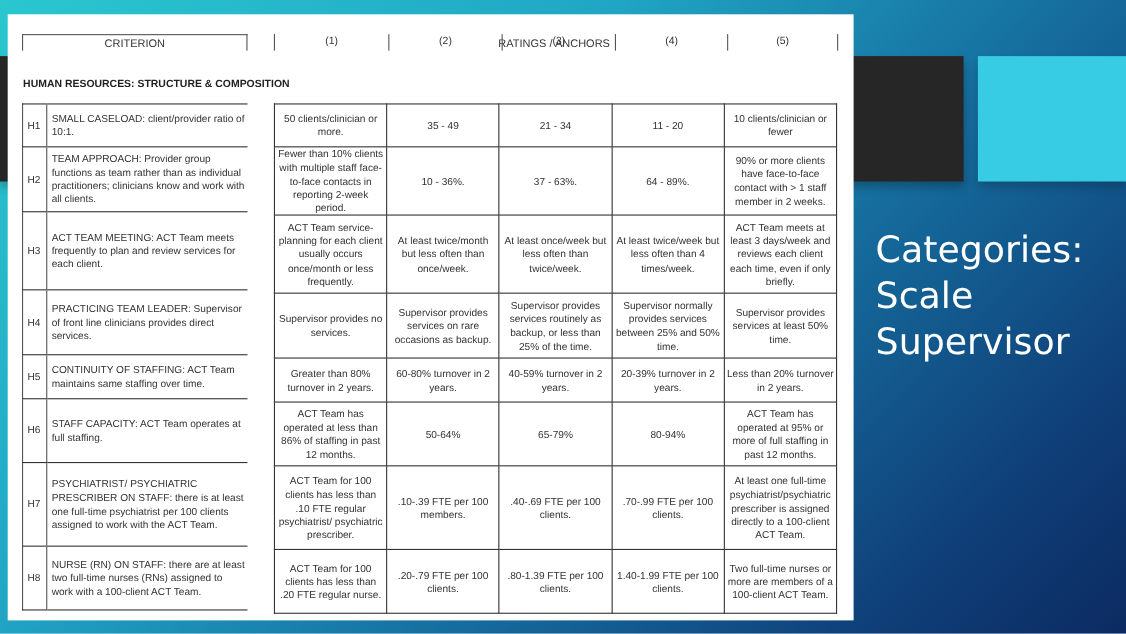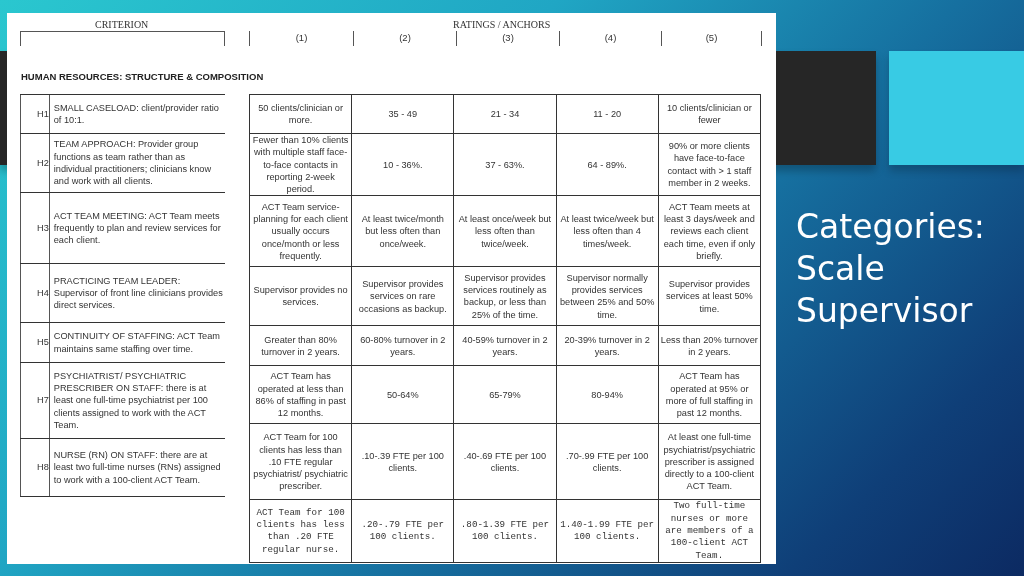--- a/index.html
+++ b/index.html
@@ -17,21 +17,21 @@
     .cyan-block {
       position: absolute; left: 889px; top: 51px; width: 135px; height: 114px;
       background: #38cbe4;
       box-shadow: 0 6px 8px rgba(0,0,0,0.2);
     }
     .doc {
       position: absolute; left: 7px; top: 13px; width: 769px; height: 551px;
       background: #ffffff;
     }
     .hdr-text {
-      position: absolute; top: 6px; font-size: 10px; color: #333; font-family: Liberation Serif, serif;
+      position: absolute; top: 22px; font-size: 10px; color: #333;
     }
     .hdr-box {
       position: absolute; top: 18px; height: 15px;
       border: 1px solid #555; border-bottom: none;
     }
     .hdr-cell {
       position: absolute; top: 18px; height: 15px;
       border-left: 1px solid #555;
       font-size: 9.5px; color: #333; text-align: center; line-height: 14px;
     }
@@ -46,21 +46,21 @@
     table.rate {
       position: absolute; left: 242px; top: 81px; width: 512px;
       border-collapse: collapse;
     }
     table td {
       border: 1px solid #333;
       font-size: 9.2px; color: #333; line-height: 12.3px;
       vertical-align: middle;
     }
     table.crit td { border-left: 1px solid #555; border-right: none; }
-    table.crit td.code { width: 22px; padding-left: 16px; margin-left: 20px; }
+    table.crit td.code { width: 22px; padding-left: 4px; margin-left: 20px; }
     table.crit td.desc { padding: 0 2px 0 4px; }
     table.rate td { text-align: center; padding: 0 2px; width: 20%; }
     .title {
       position: absolute; left: 796px; top: 206px;
       font-family: "DejaVu Sans", sans-serif;
       font-size: 33px; line-height: 42px; color: #ffffff;
     }
   </style>
 </head>
 <body>
@@ -95,20 +95,24 @@
       <td class="code">H3</td>
       <td class="desc">ACT TEAM MEETING: ACT Team meets frequently to plan and review services for each client.</td>
     </tr>
     <tr style="height:59px;">
       <td class="code">H4</td>
       <td class="desc">PRACTICING TEAM LEADER: Supervisor of front line clinicians provides direct services.</td>
     </tr>
     <tr style="height:40px;">
       <td class="code">H5</td>
       <td class="desc">CONTINUITY OF STAFFING: ACT Team maintains same staffing over time.</td>
+    </tr>
+    <tr style="height:58px;">
+      <td class="code">H6</td>
+      <td class="desc">STAFF CAPACITY: ACT Team operates at full staffing.</td>
     </tr>
     <tr style="height:76px;">
       <td class="code">H7</td>
       <td class="desc">PSYCHIATRIST/ PSYCHIATRIC PRESCRIBER ON STAFF: there is at least one full-time psychiatrist per 100 clients assigned to work with the ACT Team.</td>
     </tr>
     <tr style="height:58px;">
       <td class="code">H8</td>
       <td class="desc">NURSE (RN) ON STAFF: there are at least two full-time nurses (RNs) assigned to work with a 100-client ACT Team.</td>
     </tr>
   </tbody>
@@ -153,26 +157,26 @@
     </tr>
     <tr style="height:58px;">
       <td>ACT Team has operated at less than 86% of staffing in past 12 months.</td>
       <td>50-64%</td>
       <td>65-79%</td>
       <td>80-94%</td>
       <td>ACT Team has operated at 95% or more of full staffing in past 12 months.</td>
     </tr>
     <tr style="height:76px;">
       <td>ACT Team for 100 clients has less than .10 FTE regular psychiatrist/ psychiatric prescriber.</td>
-      <td>.10-.39 FTE per 100 clients.</td>
+      <td>.10-.39 FTE per 100 members.</td>
       <td>.40-.69 FTE per 100 clients.</td>
       <td>.70-.99 FTE per 100 clients.</td>
       <td>At least one full-time psychiatrist/psychiatric prescriber is assigned directly to a 100-client ACT Team.</td>
     </tr>
-    <tr style="height:58px;font-family:Liberation Mono, monospace;">
+    <tr style="height:58px;">
       <td>ACT Team for 100 clients has less than .20 FTE regular nurse.</td>
       <td>.20-.79 FTE per 100 clients.</td>
       <td>.80-1.39 FTE per 100 clients.</td>
       <td>1.40-1.99 FTE per 100 clients.</td>
       <td>Two full-time nurses or more are members of a 100-client ACT Team.</td>
     </tr>
   </tbody>
     </table>
 </div>
 

